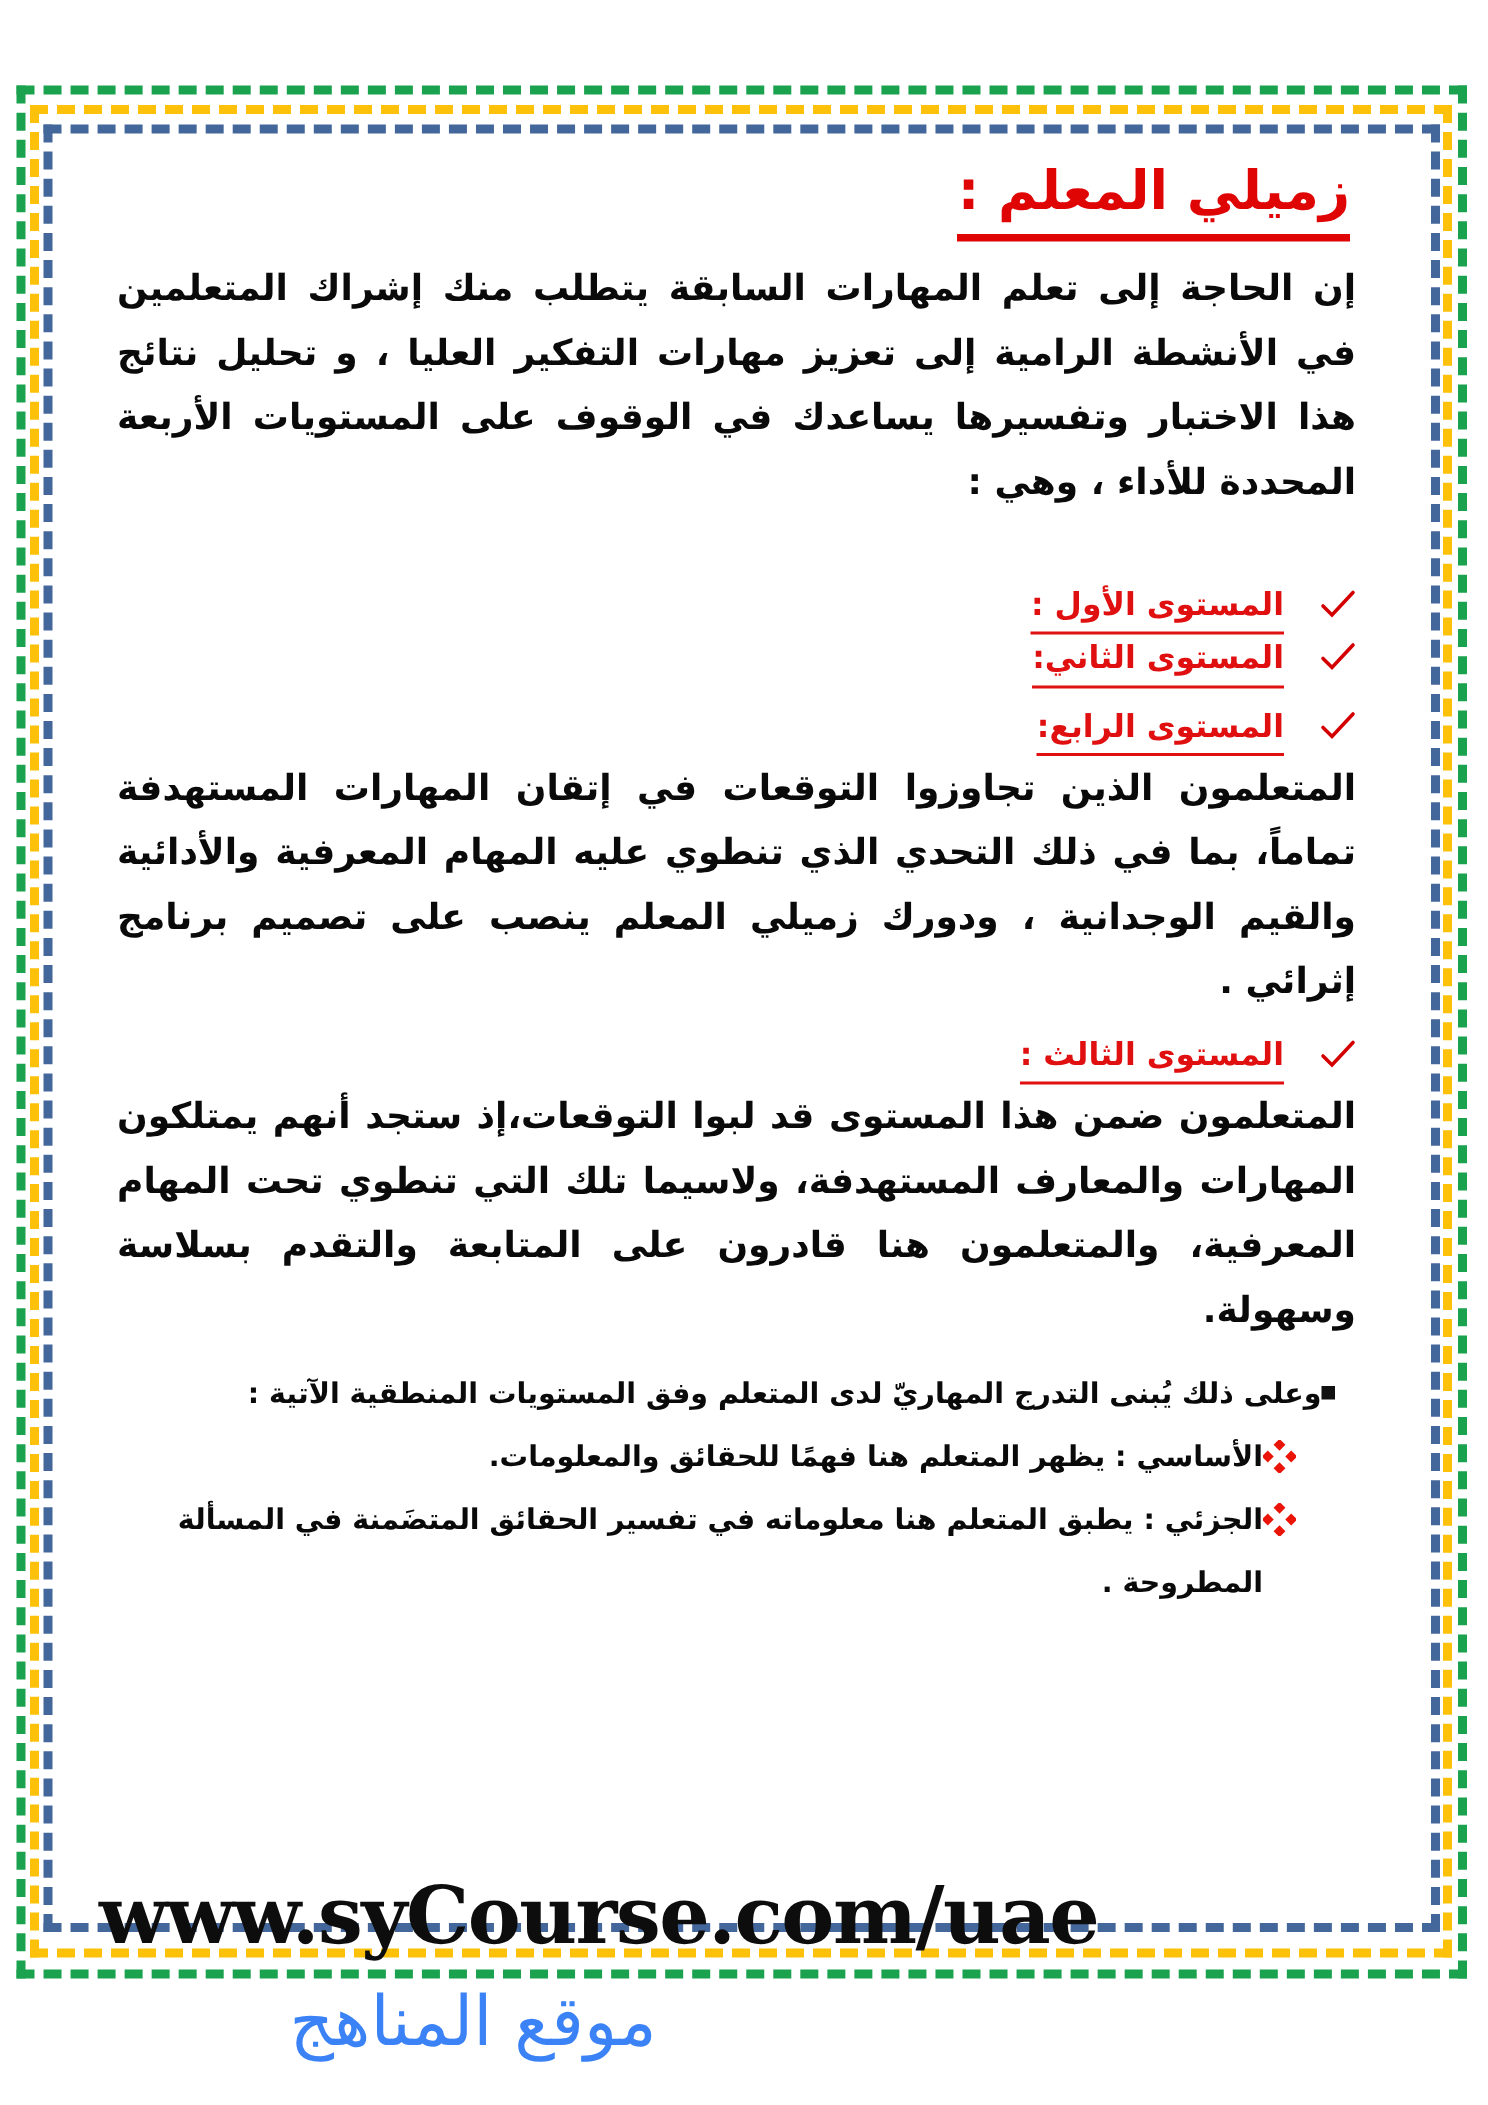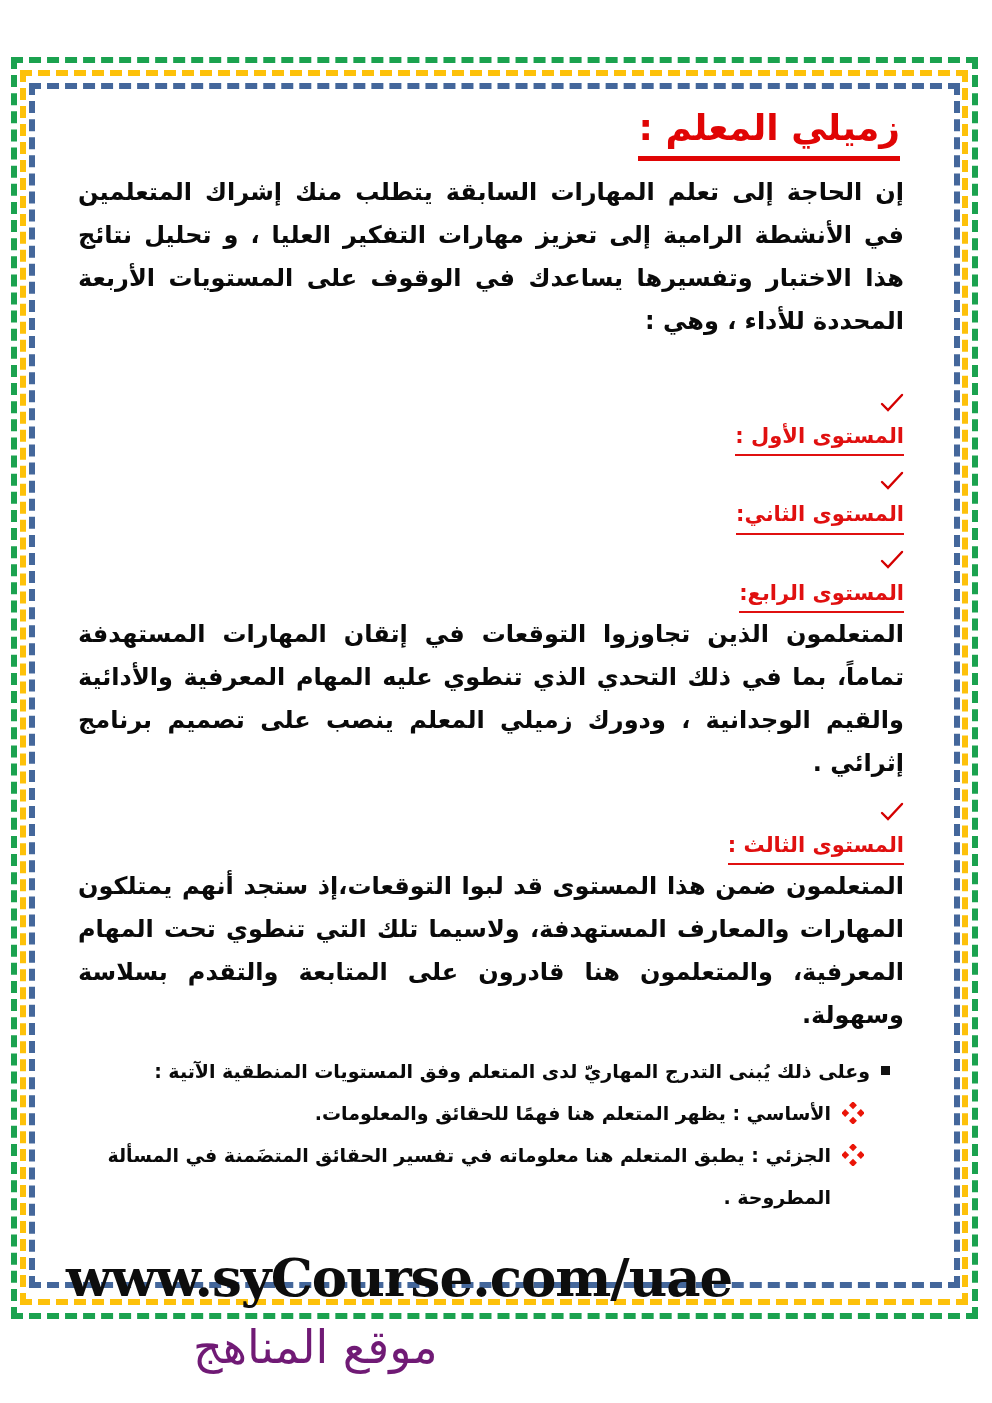--- a/index.html
+++ b/index.html
@@ -23,54 +23,54 @@
     display:inline-block;font-size:36px;font-weight:bold;color:#e00505;
     border-bottom:5px solid #e00505;padding-bottom:7px;line-height:1.2;
   }
   p.para{
     margin:0;font-size:24px;font-weight:bold;line-height:43px;
     text-align:justify;text-justify:inter-word;
   }
   .intro{margin-top:4px;}
 
   .level{margin:0;}
-  .lvl-head{display:flex;flex-direction:column;align-items:flex-start;gap:10px;margin:0;}
+  .lvl-head{display:flex;flex-direction:row;align-items:flex-start;gap:24px;margin:0;}
   .lvl-head .hd{
     font-size:21px;font-weight:bold;color:#e01010;
     border-bottom:2.5px solid #e01010;padding-bottom:4px;line-height:1.3;
   }
   .check{margin-top:3px;flex:0 0 auto;}
   .lvl-body{margin-top:9px;}
 
   .m-l1{margin-top:47px;}
-  .m-l2{margin-top:12px;}
+  .m-l2{margin-top:2px;}
   .m-l3{margin-top:14px;}
   .m-l4{margin-top:12px;}
 
   
   .notes{margin-top:13px;}
   .note-line{
-    display:flex;align-items:flex-start;gap:11px;
+    display:flex;align-items:flex-start;
     font-size:19px;font-weight:bold;line-height:42px;
   }
   .note-lead{padding-right:14px;}
   .note-item{padding-right:40px;}
   .sq-bullet{flex:0 0 auto;width:9px;height:9px;background:#111;margin-top:16px;}
   .diamond{flex:0 0 auto;margin-top:10px;}
 
   
   .watermark{
     position:absolute;left:66px;top:1246px;z-index:5;
     font-family:"DejaVu Serif",serif;font-weight:bold;font-size:53px;
     color:#0d0d0d;letter-spacing:-1px;white-space:nowrap;
   }
   .site-footer{
     position:absolute;left:193px;top:1320px;z-index:5;
     direction:rtl;font-family:"DejaVu Sans",sans-serif;
-    font-size:46px;color:#701a75;white-space:nowrap;
+    font-size:46px;color:#3b82f6;white-space:nowrap;
   }
 </style>
 </head>
 <body>
 
 <div class="frame green"></div>
 <div class="frame yellow"></div>
 <div class="frame blue"></div>
 
 <div class="content">

